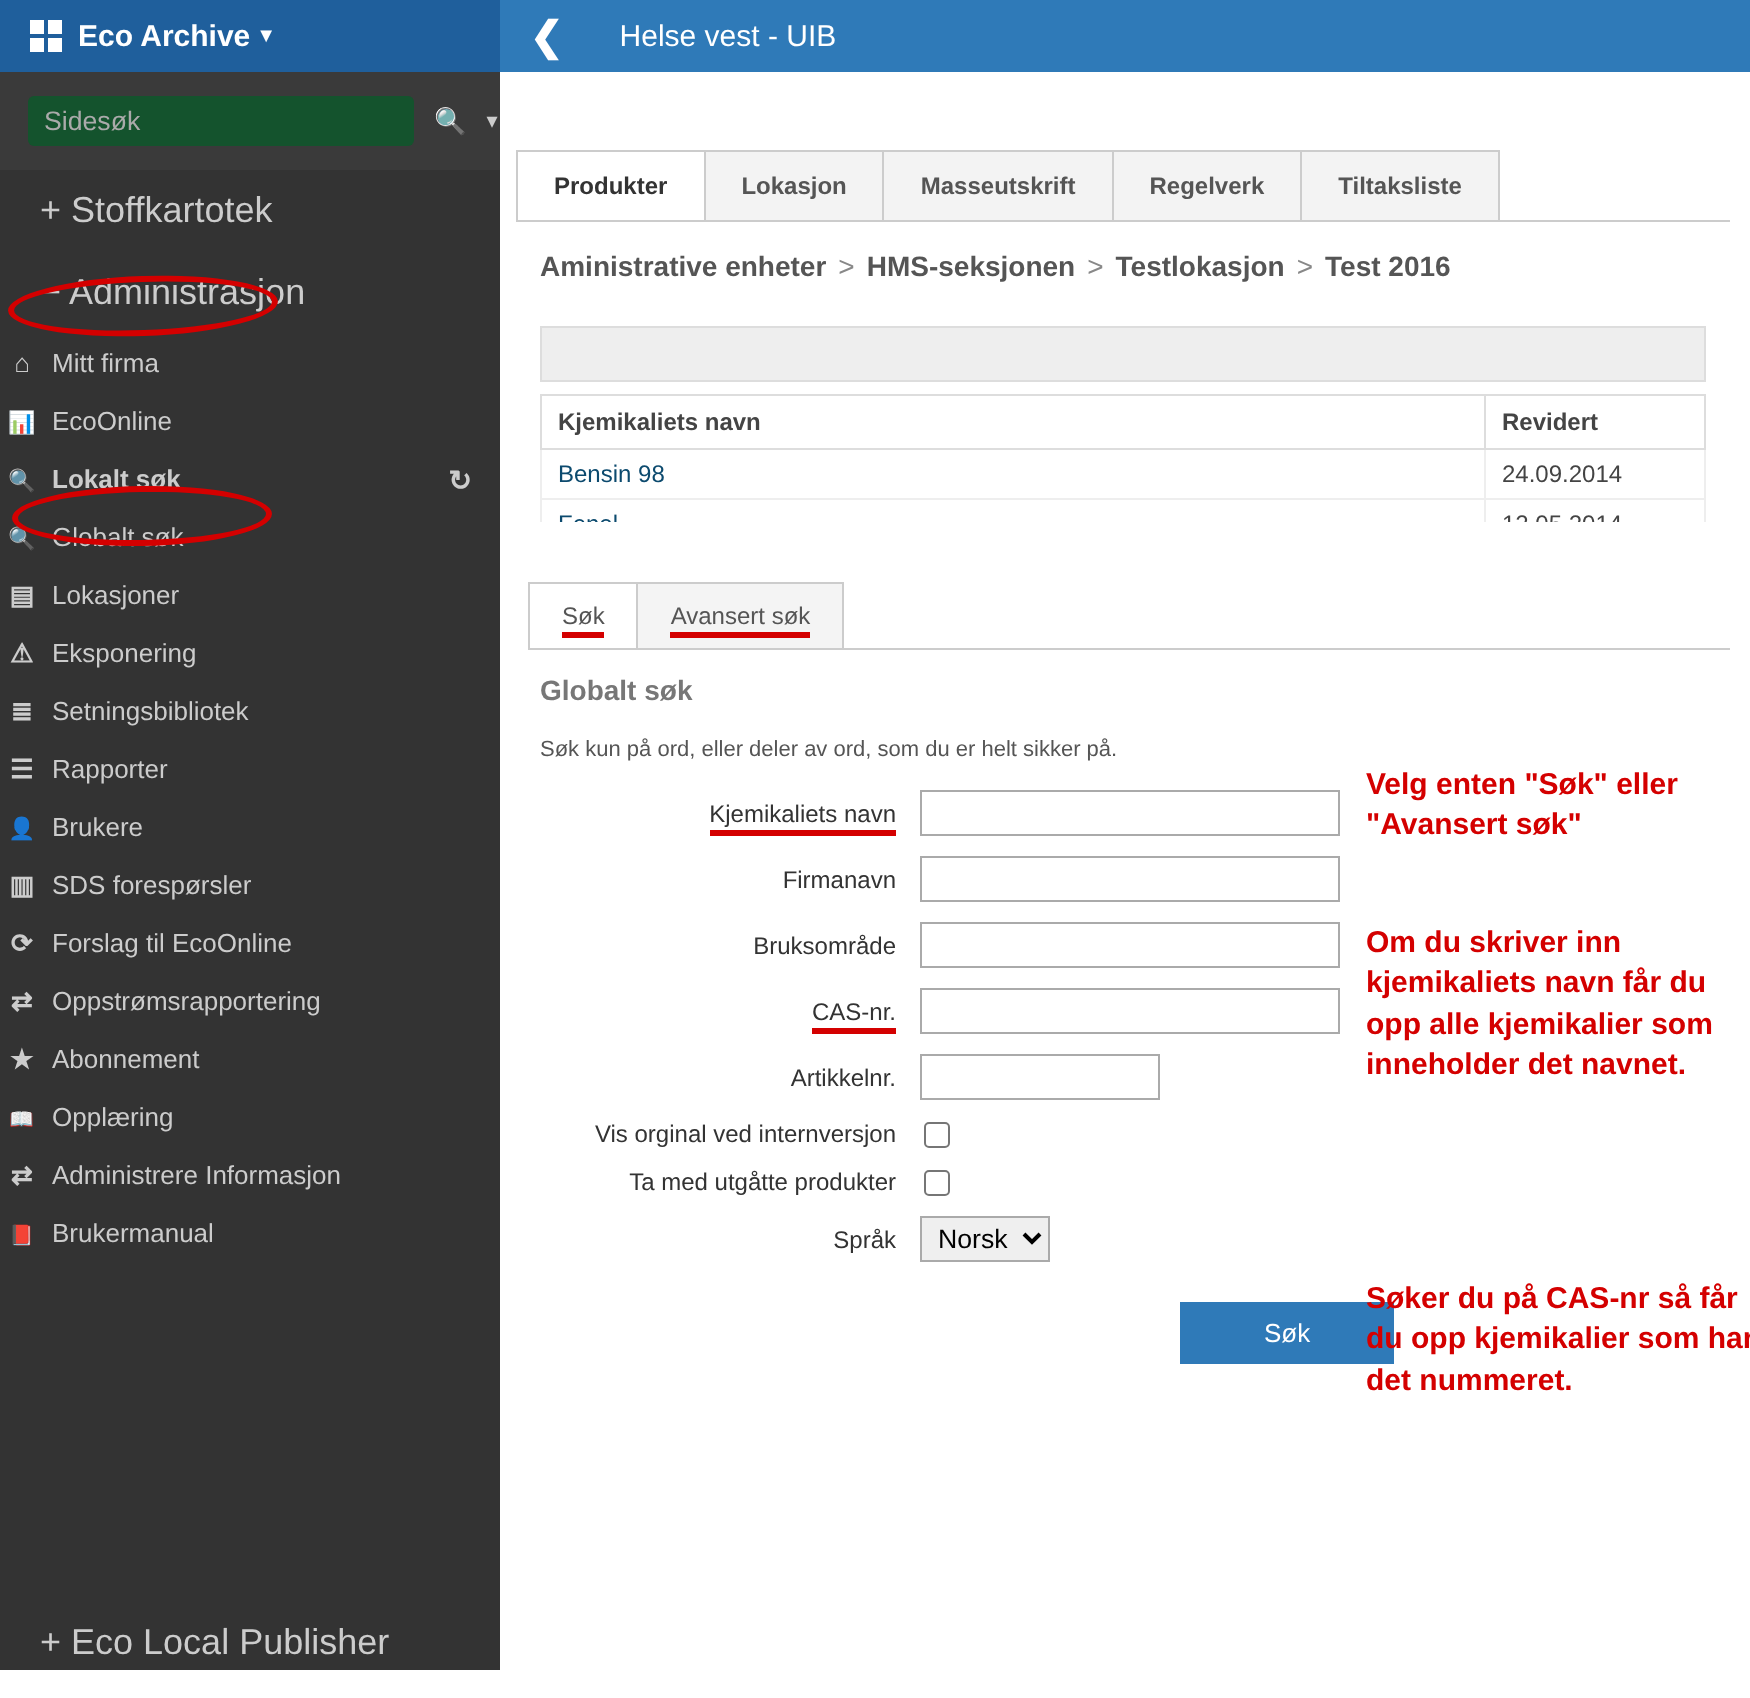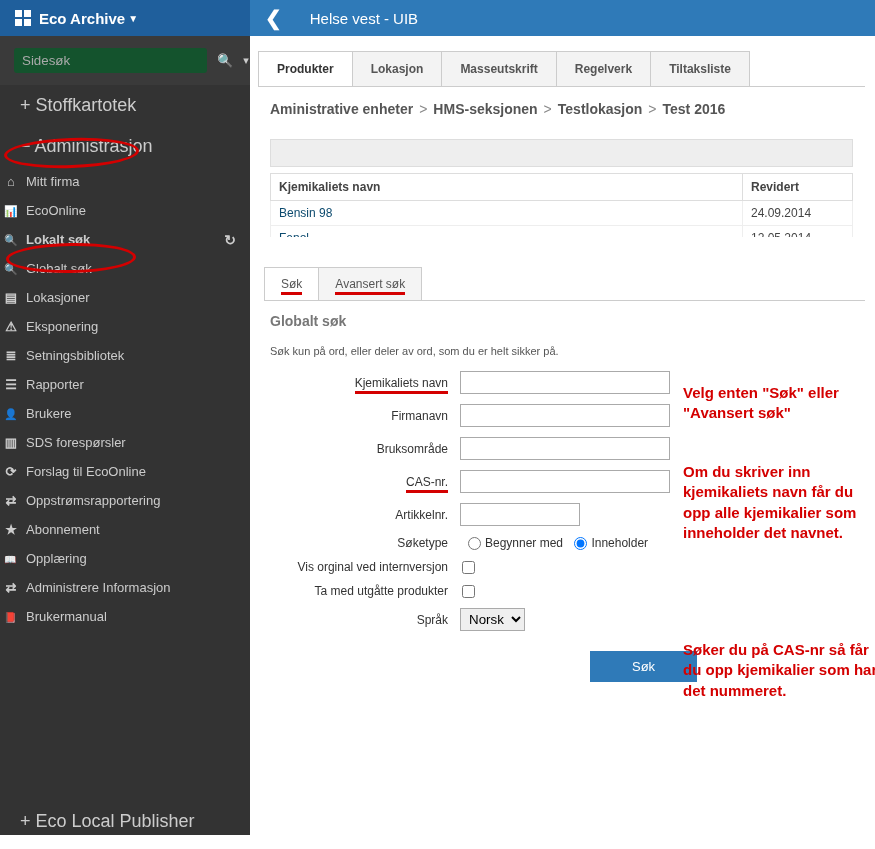--- a/index.html
+++ b/index.html
@@ -33,21 +33,21 @@
 .sidebar .item.refresh .refresh-ico { position:absolute; right:14px; font-size:14px;}
 
 
 .ellipse { position:absolute; border:3px solid #d40000; border-radius:50%; pointer-events:none; }
 .ellipse.e1 { left:4px; top:138px; width:135px; height:30px; transform:rotate(-2deg);}
 .ellipse.e2 { left:6px; top:243px; width:130px; height:30px; transform:rotate(-1deg);}
 
 
 .main { margin-left:250px; padding:15px 10px 0 8px; }
 .tabs { display:flex; border-bottom:1px solid #ccc; }
-.tabs .tab { padding:10px 18px; border:1px solid #ccc; border-bottom:none; background:#f3f3f3; color:#555; font-size:12px; font-weight:bold; margin-right:-1px; cursor:pointer;}
+.tabs .tab { padding:10px 18px; border:1px solid #ccc; border-bottom:none; background:#f3f3f3; color:#555; font-size:12px; font-weight:bold; margin-right:-1px; cursor:pointer;margin-top:24px;}
 .tabs .tab.active { background:#fff; color:#333; }
 .bc { padding:14px 12px; color:#555; font-weight:bold; font-size:14px;}
 .bc .sep { color:#888; margin:0 6px; font-weight:normal;}
 .greybar { height:28px; background:#eee; border:1px solid #ddd; margin:8px 12px 0 12px;}
 table.list { width:calc(100% - 24px); margin:6px 12px 0 12px; border-collapse:collapse; font-size:12px;}
 table.list th { text-align:left; border:1px solid #ddd; padding:6px 8px; color:#444; background:#fff;}
 table.list td { border:1px solid #eee; padding:5px 8px; color:#0c4a6e;}
 table.list td.date { color:#444; white-space:nowrap; }
 .table-clip { height:70px; overflow:hidden; margin-bottom:30px; }
 
@@ -242,27 +242,20 @@
     </div>
     <div class="row">
       <label class="red-lbl"><span>CAS-nr.</span></label>
       <input type="text" style="">
     </div>
     <div class="row">
       <label>Artikkelnr.</label>
       <input type="text" style="width: 120px;">
     </div>
     <div class="row">
-      <label>Søketype</label>
-      <span class="radio-grp">
-        <input type="radio" name="st" style=""><span>Begynner med</span>
-        <input type="radio" name="st" checked="" style=""><span>Inneholder</span>
-      </span>
-    </div>
-    <div class="row">
       <label>Vis orginal ved internversjon</label>
       <input type="checkbox" style="">
     </div>
     <div class="row">
       <label>Ta med utgåtte produkter</label>
       <input type="checkbox" style="">
     </div>
     <div class="row">
       <label>Språk</label>
       <select><option>Norsk</option></select>

